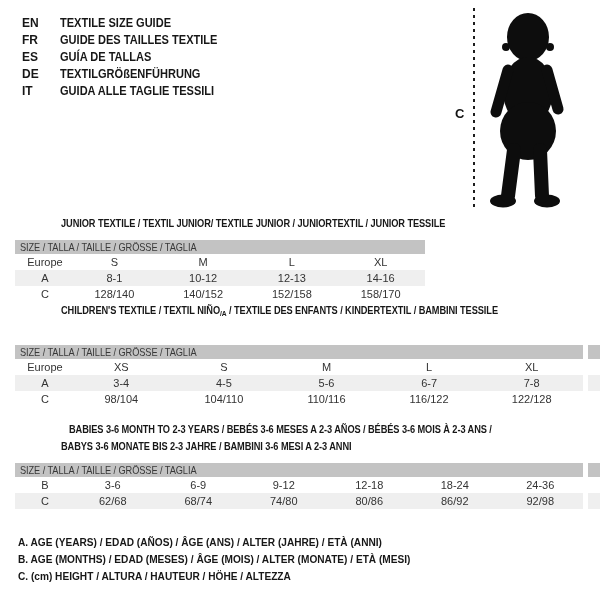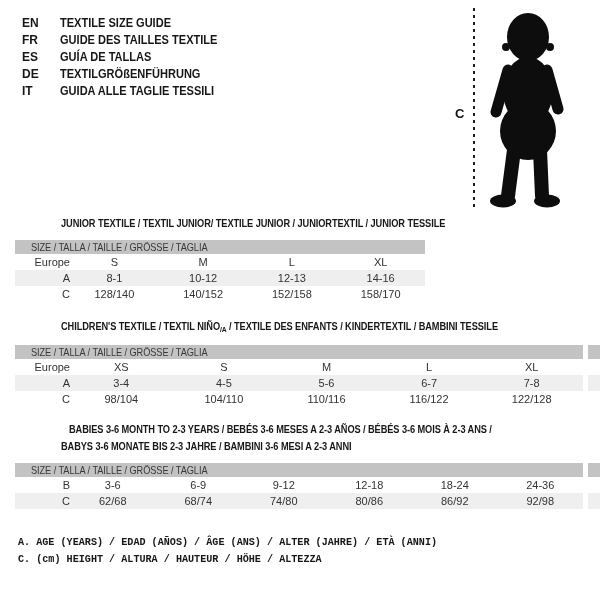--- a/index.html
+++ b/index.html
@@ -21,38 +21,38 @@
     background:repeating-linear-gradient(to bottom,#1d1d1d 0 3px,transparent 3px 7px);}
   .c-label{position:absolute;left:455px;top:106px;font-size:13px;font-weight:bold;color:#131313;}
   .toddler{position:absolute;left:483px;top:8px;}
 
   
   .sec-title{position:absolute;left:18px;font-size:11px;font-weight:bold;color:#171717;white-space:nowrap;margin-left:43px;}
   .sub{font-size:8px;vertical-align:-2px;}
 
   
   table.tbl{position:absolute;border-collapse:collapse;table-layout:fixed;}
-  table.tbl th.band{background:#c3c3c3;font-weight:normal;text-align:left;font-size:11px;color:#383838;height:14px;padding:0 0 0 16px;line-height:14px;}
+  table.tbl th.band{background:#c3c3c3;font-weight:normal;text-align:left;font-size:11px;color:#383838;height:14px;padding:0 0 0 5px;line-height:14px;}
   table.tbl td{font-size:11px;color:#333333;text-align:center;height:16px;padding:0;line-height:16px;overflow:hidden;white-space:nowrap;}
-  table.tbl td.lft{text-align:right;padding-left:5px;}
+  table.tbl td.lft{text-align:center;padding-left:5px;}
   table.tbl tr.stripe td{background:#efefef;}
   .t1{left:15px;top:240px;width:410px;}
   .t2{left:15px;top:345px;width:568px;}
   .t3{left:15px;top:463px;width:568px;}
   col.labcol{width:55px;}
 
   
   .sliver{position:absolute;left:588px;width:12px;}
   .sl-dark{background:#c3c3c3;height:14px;}
   .sl-light{background:#efefef;height:16px;}
   .sl1{top:345px;} .sl2{top:375px;} .sl3{top:463px;} .sl4{top:493px;}
 
   
   .footnotes{position:absolute;left:18px;top:536px;}
-  .footnote{height:17px;font-size:11px;font-weight:bold;color:#171717;white-space:nowrap;font-family:Liberation Mono, monospace;}
+  .footnote{height:17px;font-size:11px;font-weight:bold;color:#171717;white-space:nowrap;}
 </style>
 </head>
 <body>
 
 <div class="canvas">
 
   <div class="lang-block">
     <div class="lang-row">
       <span class="lang-code">EN</span>
       <span class="lang-title"><span class="cond2">TEXTILE SIZE GUIDE</span></span>
@@ -129,21 +129,21 @@
       <tr>
         <td class="lft">C</td>
         <td>128/140</td>
         <td>140/152</td>
         <td>152/158</td>
         <td>158/170</td>
       </tr>
     </tbody>
   </table>
 
-  <div class="sec-title" style="top:320px;">
+  <div class="sec-title" style="top:304px;">
     <span class="cond"><span>CHILDREN'S TEXTILE / TEXTIL NIÑO</span><span class="sub">/A</span><span> / TEXTILE DES ENFANTS / KINDERTEXTIL / BAMBINI TESSILE</span></span>
   </div>
   <table class="tbl t2">
     <colgroup>
         <col class="labcol">
         <col>
         <col>
         <col>
         <col>
         <col>
@@ -224,16 +224,17 @@
     </tbody>
   </table>
 
   <div class="sliver sl-dark sl1"></div>
   <div class="sliver sl-light sl2"></div>
   <div class="sliver sl-dark sl3"></div>
   <div class="sliver sl-light sl4"></div>
 
   <div class="footnotes">
     <div class="footnote"><span class="cond2">A. AGE (YEARS) / EDAD (AÑOS) / ÂGE (ANS) / ALTER (JAHRE) / ETÀ (ANNI)</span></div>
+    <div class="footnote"><span class="cond2">B. AGE (MONTHS) / EDAD (MESES) / ÂGE (MOIS) / ALTER (MONATE) / ETÀ (MESI)</span></div>
     <div class="footnote"><span class="cond2">C. (cm) HEIGHT / ALTURA / HAUTEUR / HÖHE / ALTEZZA</span></div>
   </div>
 
 </div>
 
 </body></html>

